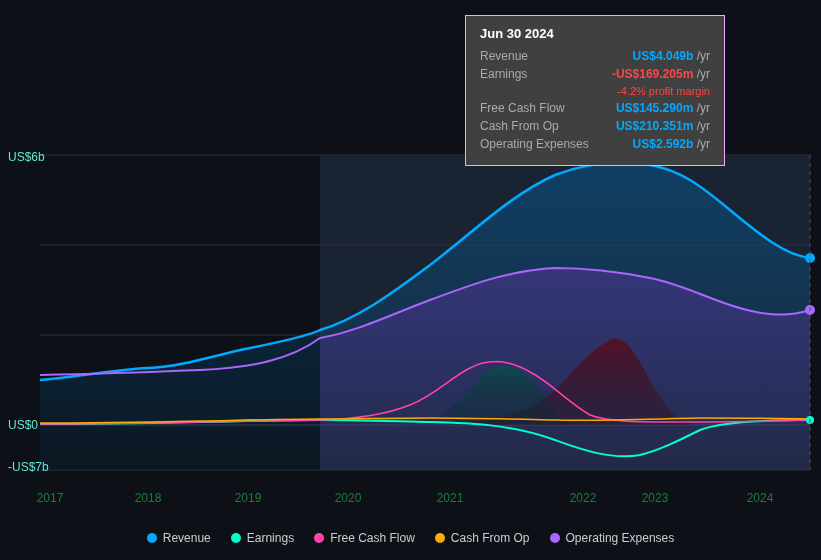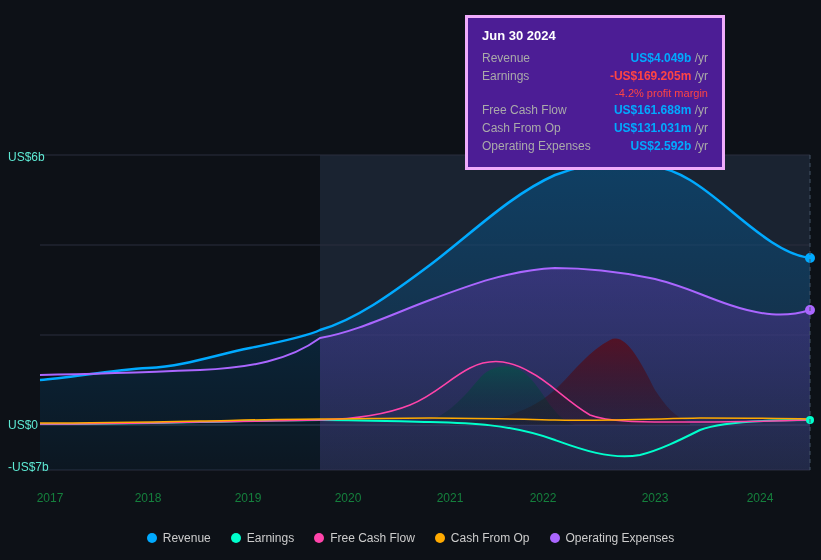--- a/index.html
+++ b/index.html
@@ -17,22 +17,22 @@
       position: relative;
       width: 821px;
       height: 560px;
     }
 
     
     #tooltip-box {
       position: absolute;
       top: 15px;
       left: 465px;
-      background: #4c1d95;
-      border: 3px solid #f0abfc;
+      background: #404040;
+      border: 1px solid #f0abfc;
       padding: 10px 14px;
       min-width: 260px;
       z-index: 10;
     }
 
     #tooltip-date {
       color: #fff;
       font-size: 13px;
       font-weight: bold;
       margin-bottom: 8px;
@@ -249,21 +249,21 @@
 
   <div class="y-label" style="top: 150px;">US$6b</div>
   <div class="y-label" style="top: 418px;">US$0</div>
   <div class="y-label" style="top: 460px;">-US$7b</div>
 
   <div class="x-label" style="left: 50px;">2017</div>
   <div class="x-label" style="left: 148px;">2018</div>
   <div class="x-label" style="left: 248px;">2019</div>
   <div class="x-label" style="left: 348px; text-align: right;">2020</div>
   <div class="x-label" style="left: 450px;">2021</div>
-  <div class="x-label" style="left: 543px;">2022</div>
+  <div class="x-label" style="left: 583px;">2022</div>
   <div class="x-label" style="left: 655px;">2023</div>
   <div class="x-label" style="left: 760px;">2024</div>
 
   <div id="tooltip-box">
     <div id="tooltip-date">Jun 30 2024</div>
     <div class="tooltip-row">
       <span class="tooltip-label">Revenue</span>
       <span class="tooltip-value val-cyan">
         <span>US$4.049b</span>
         <span style="color:#aaa; font-weight:normal;">/yr</span>
@@ -276,28 +276,28 @@
         <span style="color:#aaa; font-weight:normal;">/yr</span>
       </span>
     </div>
     <div class="tooltip-row">
       <span></span>
       <span class="profit-margin">-4.2% profit margin</span>
     </div>
     <div class="tooltip-row">
       <span class="tooltip-label">Free Cash Flow</span>
       <span class="tooltip-value val-cyan">
-        <span>US$161.688m</span>
+        <span>US$145.290m</span>
         <span style="color:#aaa; font-weight:normal;">/yr</span>
       </span>
     </div>
     <div class="tooltip-row">
       <span class="tooltip-label">Cash From Op</span>
       <span class="tooltip-value val-cyan">
-        <span>US$131.031m</span>
+        <span>US$210.351m</span>
         <span style="color:#aaa; font-weight:normal;">/yr</span>
       </span>
     </div>
     <div class="tooltip-row">
       <span class="tooltip-label">Operating Expenses</span>
       <span class="tooltip-value val-cyan">
         <span>US$2.592b</span>
         <span style="color:#aaa; font-weight:normal;">/yr</span>
       </span>
     </div>

